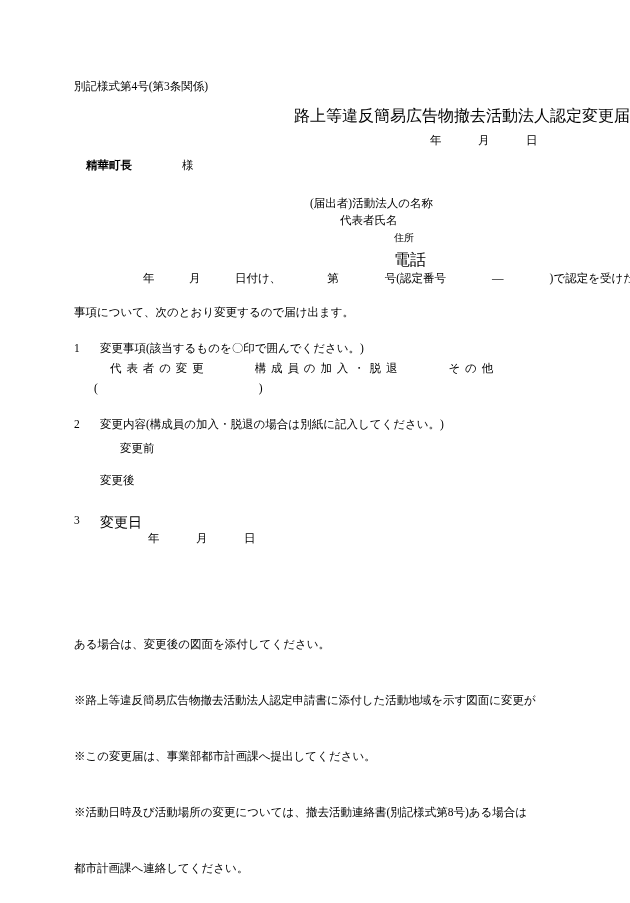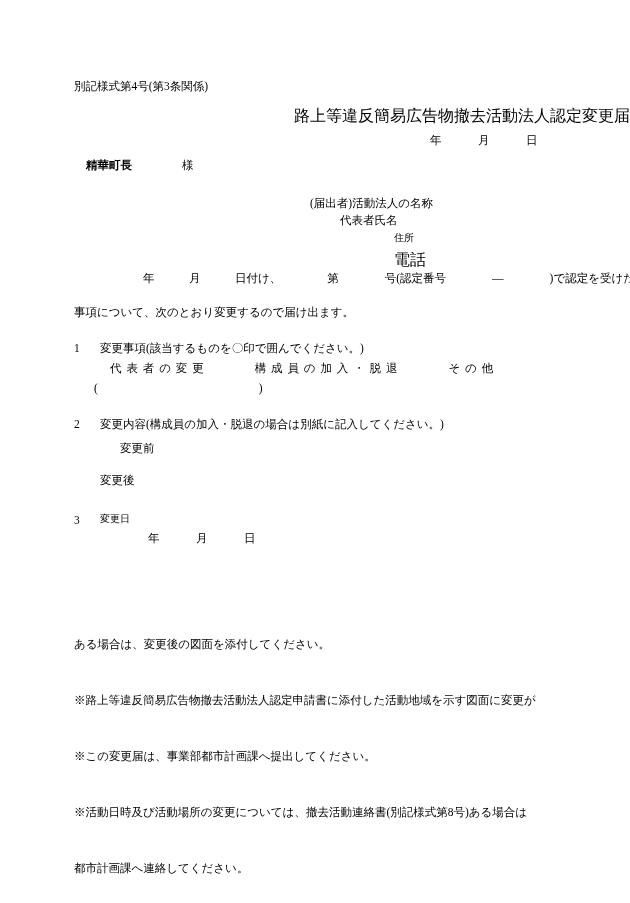--- a/index.html
+++ b/index.html
@@ -44,21 +44,21 @@
   .item1-title  { left: 100px; top: 340px; font-size: 11.5px; }
   .item1-opts   { left: 110px; top: 360px; font-size: 11.5px; letter-spacing: 1px; }
   .item1-blank  { left: 94px;  top: 380px; font-size: 11.5px; }
 
   .num2         { left: 74px;  top: 416px; font-size: 11.5px; }
   .item2-title  { left: 100px; top: 416px; font-size: 11.5px; }
   .before       { left: 96px; top: 440px; font-size: 11.5px; margin-left: 24px; }
   .after        { left: 100px; top: 472px; font-size: 11.5px; text-align: center; }
 
   .num3         { left: 74px;  top: 512px; font-size: 11.5px; }
-  .item3-title  { left: 100px; top: 512px; font-size: 10px; font-family: Liberation Mono, monospace; }
+  .item3-title  { left: 100px; top: 512px; font-size: 14px; }
   .item3-date   { left: 148px; top: 530px; font-size: 11.5px; letter-spacing: 0.5px; }
 
   .notes        { left: 74px;  top: 598px; width: 482px; font-size: 11.5px; line-height: 1.62; }
   .notes p { margin: 0; text-indent: 0; }
 </style>
 </head>
 <body>
 
 <div class="page">
 

